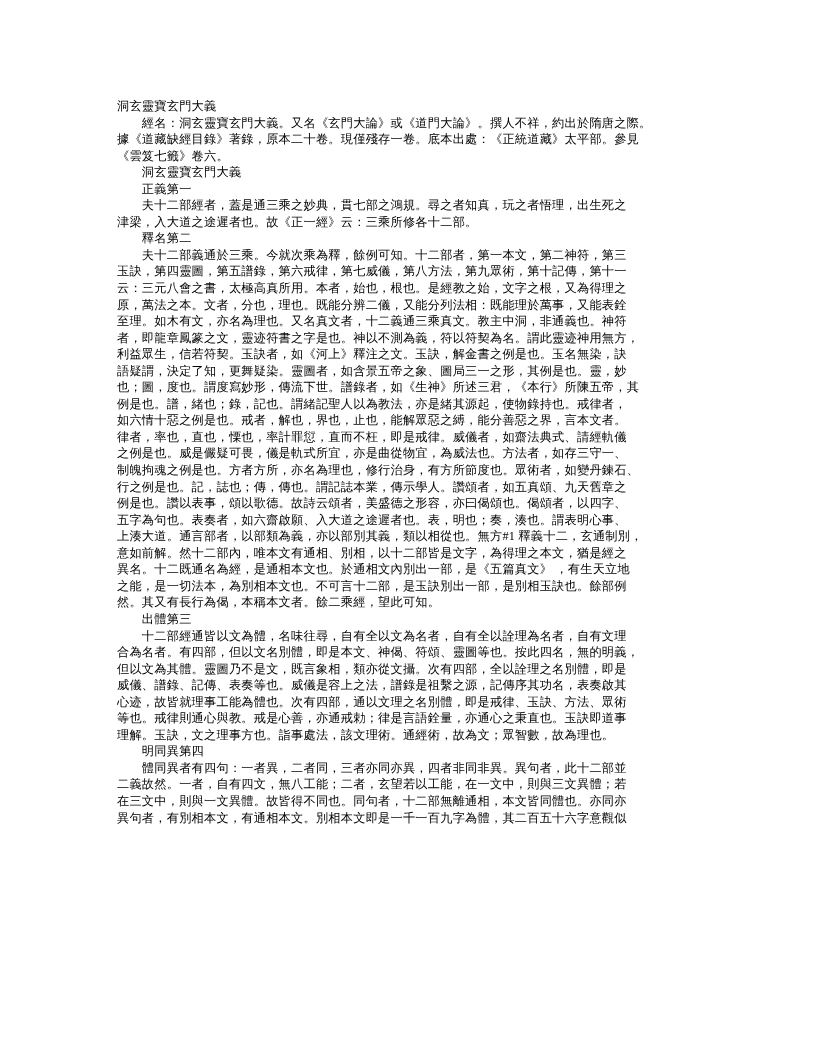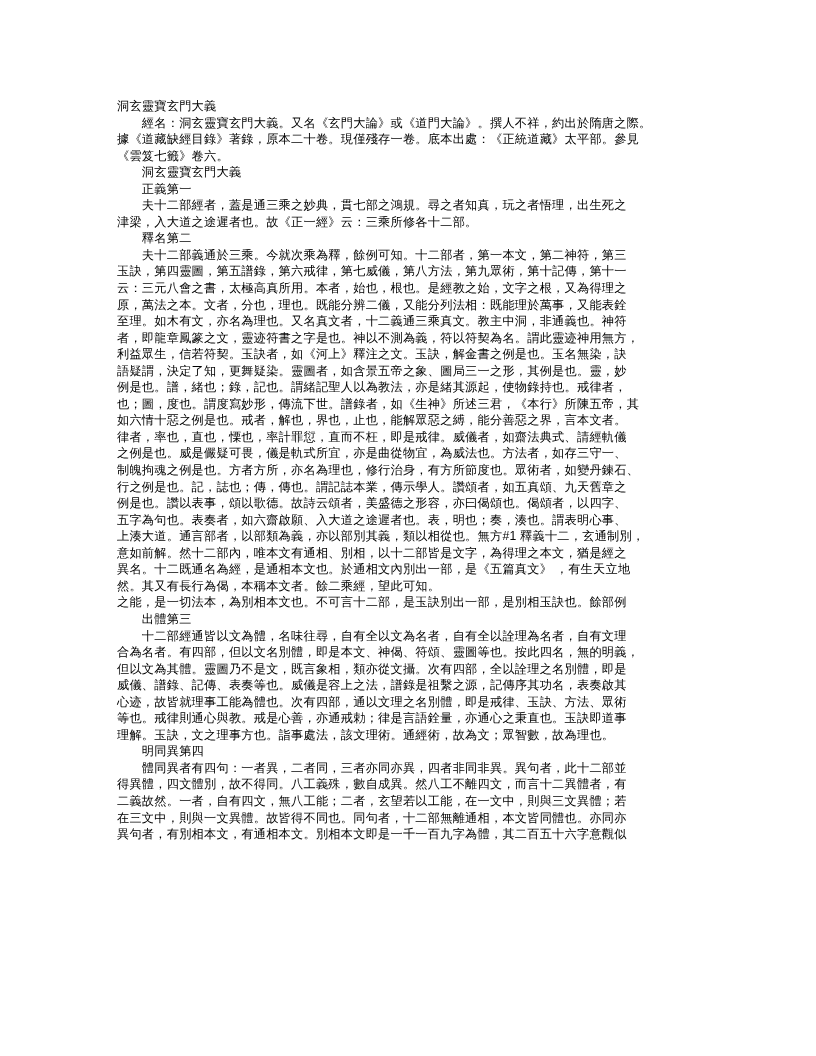--- a/index.html
+++ b/index.html
@@ -27,21 +27,21 @@
     width: 584px;
   }
   .line {
     font-size: 12.2px;
     line-height: 16.55px;
     color: #000000;
     letter-spacing: 0.02em;
     white-space: pre-wrap;
     word-break: break-all;
     text-align: left;
-    font-family: Liberation Sans, sans-serif;
+    font-family: Liberation Serif, serif;
   }
   
   .line.heading {
     font-size: 12.2px;
     line-height: 16.55px;
   }
 </style>
 </head>
 <body>
 
@@ -57,42 +57,41 @@
       <div class="line">津梁，入大道之途遲者也。故《正一經》云：三乘所修各十二部。</div>
       <div class="line heading">　　釋名第二</div>
       <div class="line">　　夫十二部義通於三乘。今就次乘為釋，餘例可知。十二部者，第一本文，第二神符，第三</div>
       <div class="line">玉訣，第四靈圖，第五譜錄，第六戒律，第七威儀，第八方法，第九眾術，第十記傳，第十一</div>
       <div class="line">云：三元八會之書，太極高真所用。本者，始也，根也。是經教之始，文字之根，又為得理之</div>
       <div class="line">原，萬法之本。文者，分也，理也。既能分辨二儀，又能分列法相：既能理於萬事，又能表銓</div>
       <div class="line">至理。如木有文，亦名為理也。又名真文者，十二義通三乘真文。教主中洞，非通義也。神符</div>
       <div class="line">者，即龍章鳳篆之文，靈迹符書之字是也。神以不測為義，符以符契為名。謂此靈迹神用無方，</div>
       <div class="line">利益眾生，信若符契。玉訣者，如《河上》釋注之文。玉訣，解金書之例是也。玉名無染，訣</div>
       <div class="line">語疑謂，決定了知，更舞疑染。靈圖者，如含景五帝之象、圖局三一之形，其例是也。靈，妙</div>
+      <div class="line">也；圖，度也。謂度寫妙形，傳流下世。譜錄者，如《生神》所述三君，《本行》所陳五帝，其</div>
       <div class="line">例是也。譜，緒也；錄，記也。謂緒記聖人以為教法，亦是緒其源起，使物錄持也。戒律者，</div>
-      <div class="line">也；圖，度也。謂度寫妙形，傳流下世。譜錄者，如《生神》所述三君，《本行》所陳五帝，其</div>
       <div class="line">如六情十惡之例是也。戒者，解也，界也，止也，能解眾惡之縛，能分善惡之界，言本文者。</div>
       <div class="line">律者，率也，直也，慄也，率計罪愆，直而不枉，即是戒律。威儀者，如齋法典式、請經軌儀</div>
       <div class="line">之例是也。威是儼疑可畏，儀是軌式所宜，亦是曲從物宜，為威法也。方法者，如存三守一、</div>
       <div class="line">制魄拘魂之例是也。方者方所，亦名為理也，修行治身，有方所節度也。眾術者，如變丹鍊石、</div>
       <div class="line">行之例是也。記，誌也；傳，傳也。謂記誌本業，傳示學人。讚頌者，如五真頌、九天舊章之</div>
       <div class="line">例是也。讚以表事，頌以歌德。故詩云頌者，美盛德之形容，亦曰偈頌也。偈頌者，以四字、</div>
       <div class="line">五字為句也。表奏者，如六齋啟願、入大道之途遲者也。表，明也；奏，湊也。謂表明心事、</div>
       <div class="line">上湊大道。通言部者，以部類為義，亦以部別其義，類以相從也。無方#1 釋義十二，玄通制別，</div>
       <div class="line">意如前解。然十二部內，唯本文有通相、別相，以十二部皆是文字，為得理之本文，猶是經之</div>
       <div class="line">異名。十二既通名為經，是通相本文也。於通相文內別出一部，是《五篇真文》 ，有生天立地</div>
+      <div class="line">之能，是一切法本，為別相本文也。不可言十二部，是玉訣別出一部，是別相玉訣也。餘部例</div>
       <div class="line">然。其又有長行為偈，本稱本文者。餘二乘經，望此可知。</div>
-      <div class="line">之能，是一切法本，為別相本文也。不可言十二部，是玉訣別出一部，是別相玉訣也。餘部例</div>
       <div class="line heading">　　出體第三</div>
       <div class="line">　　十二部經通皆以文為體，名味往尋，自有全以文為名者，自有全以詮理為名者，自有文理</div>
       <div class="line">合為名者。有四部，但以文名別體，即是本文、神偈、符頌、靈圖等也。按此四名，無的明義，</div>
       <div class="line">但以文為其體。靈圖乃不是文，既言象相，類亦從文攝。次有四部，全以詮理之名別體，即是</div>
       <div class="line">威儀、譜錄、記傳、表奏等也。威儀是容上之法，譜錄是祖繫之源，記傳序其功名，表奏啟其</div>
       <div class="line">心迹，故皆就理事工能為體也。次有四部，通以文理之名別體，即是戒律、玉訣、方法、眾術</div>
       <div class="line">等也。戒律則通心與教。戒是心善，亦通戒勅；律是言語銓量，亦通心之秉直也。玉訣即道事</div>
       <div class="line">理解。玉訣，文之理事方也。詣事處法，該文理術。通經術，故為文；眾智數，故為理也。</div>
       <div class="line heading">　　明同異第四</div>
       <div class="line">　　體同異者有四句：一者異，二者同，三者亦同亦異，四者非同非異。異句者，此十二部並</div>
-      <div class="line">得異體，四文體別，故不得同。八工義殊，數自成異。然八工不離四文，而言十二異體者，有</div>
       <div class="line">二義故然。一者，自有四文，無八工能；二者，玄望若以工能，在一文中，則與三文異體；若</div>
       <div class="line">在三文中，則與一文異體。故皆得不同也。同句者，十二部無離通相，本文皆同體也。亦同亦</div>
       <div class="line">異句者，有別相本文，有通相本文。別相本文即是一千一百九字為體，其二百五十六字意觀似</div>
     </div>
 </div>
 
 </body></html>

